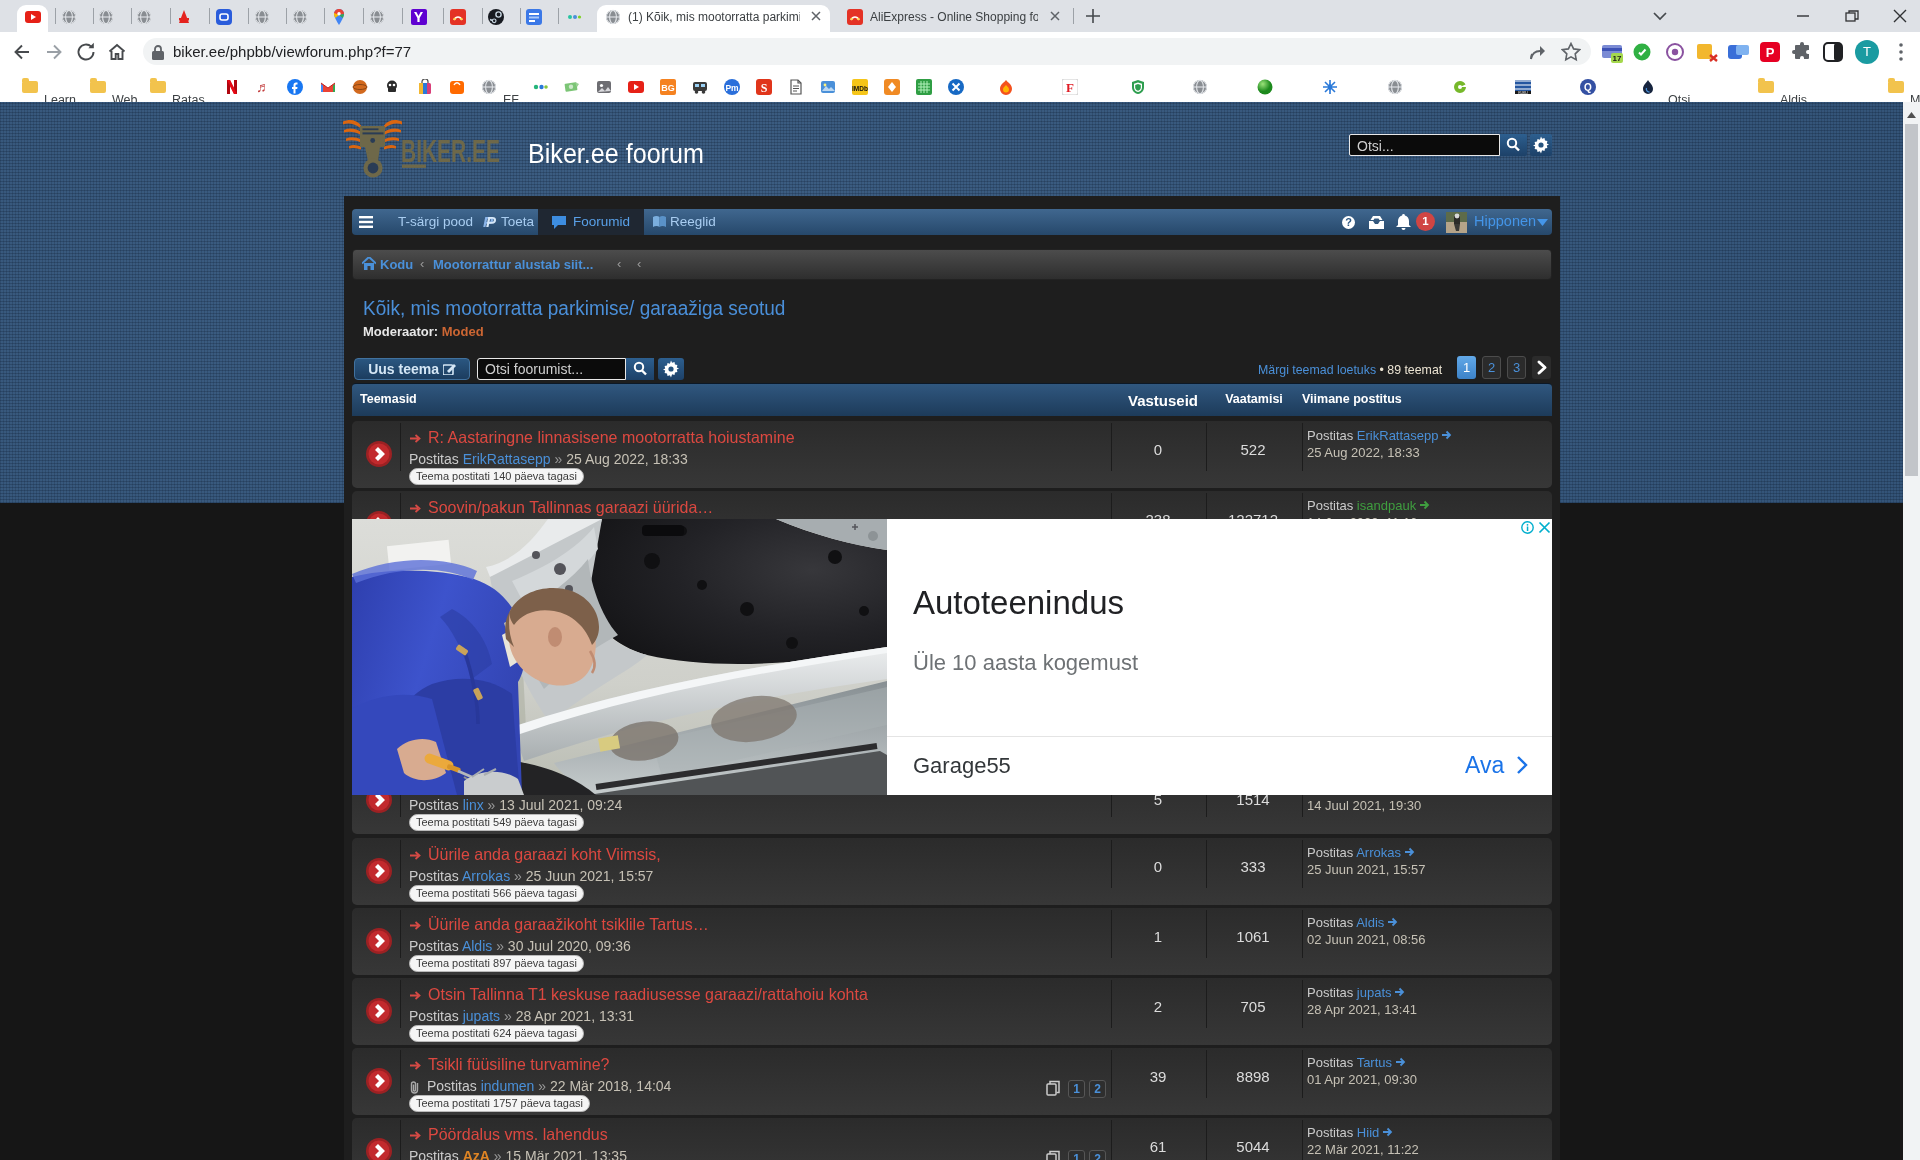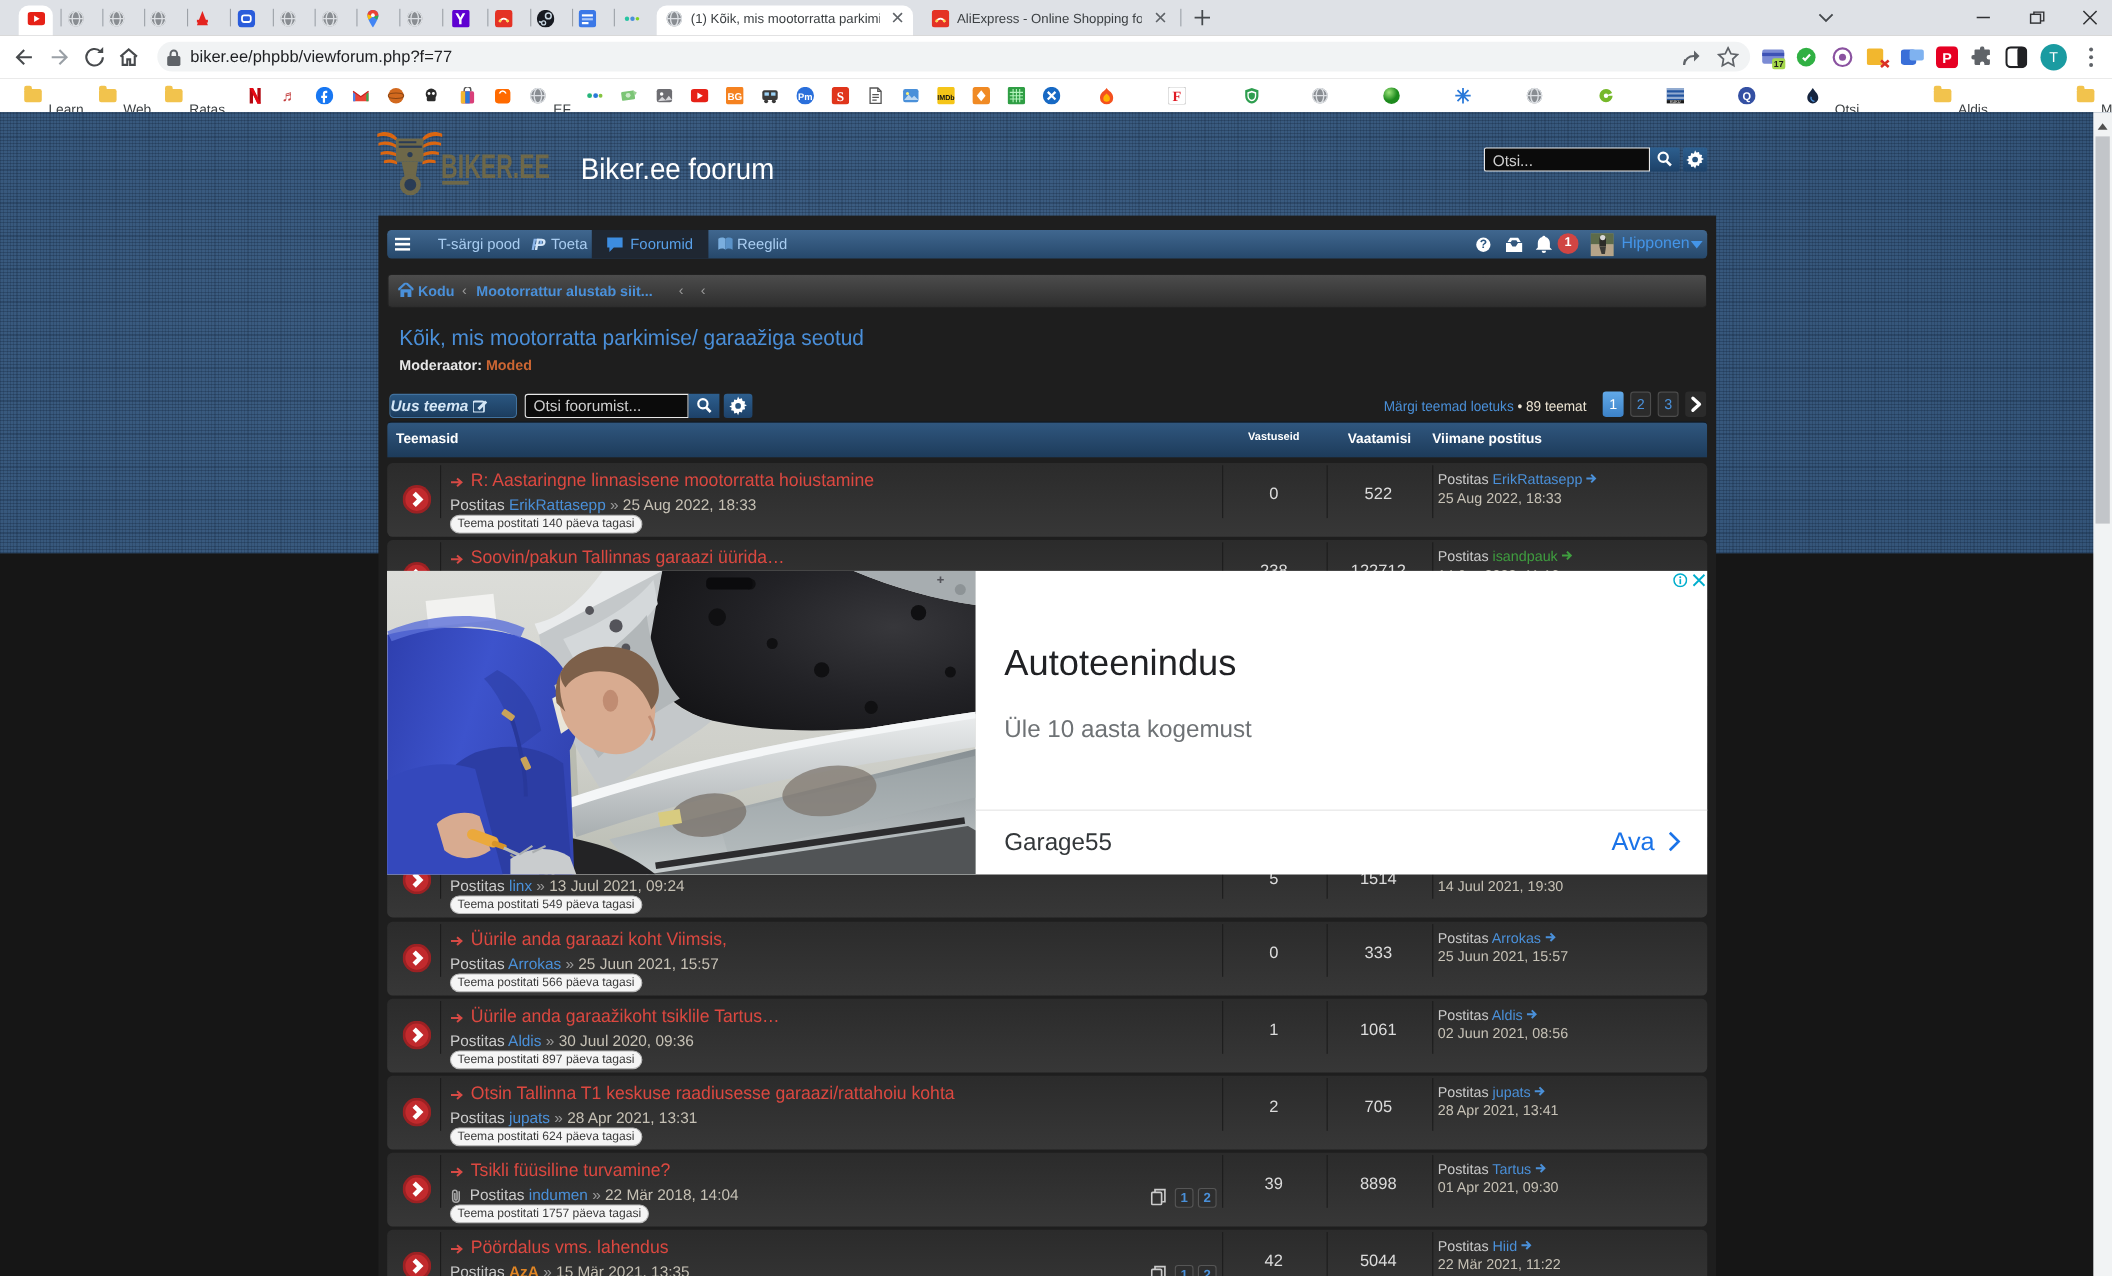--- a/index.html
+++ b/index.html
@@ -530,21 +530,21 @@
     </svg>
   <div class="a" style="left:380px;top:257px;font-size:13px;font-weight:bold;color:#4a90d9;">Kodu</div>
   <div class="a" style="left:420px;top:256px;font-size:13px;color:#999;">‹</div>
   <div class="a" style="left:433px;top:257px;font-size:13px;font-weight:bold;color:#4a90d9;">Mootorrattur alustab siit...</div>
   <div class="a" style="left:617px;top:256px;font-size:13px;color:#999;">‹</div>
   <div class="a" style="left:637px;top:256px;font-size:13px;color:#999;">‹</div>
 
   <div class="a" style="left:363px;top:297px;font-size:20px;color:#4a8fd9;transform:scale(0.95,1);transform-origin:0 0;">Kõik, mis mootorratta parkimise/ garaažiga seotud</div>
   <div class="a" style="left:363px;top:324px;font-size:13px;color:#e8e8e8;font-weight:bold;">Moderaator: <span style="color:#cc6633;">Moded</span></div>
 
-  <div class="a" style="left:354px;top:358px;width:116px;height:22px;background:linear-gradient(#2a5680,#1c3d5f);border:1px solid #41729f;border-radius:4px;box-sizing:border-box;color:#d4e6f5;font-size:14px;font-weight:bold;line-height:20px;font-style:italic;">Uus teema <svg width="13" height="12" style="vertical-align:-1px;">
+  <div class="a" style="left:354px;top:358px;width:116px;height:22px;background:linear-gradient(#2a5680,#1c3d5f);border:1px solid #41729f;border-radius:4px;box-sizing:border-box;color:#d4e6f5;font-size:14px;font-weight:bold;line-height:20px;text-align:center;">Uus teema <svg width="13" height="12" style="vertical-align:-1px;">
         <rect x="0" y="2" width="10" height="10" rx="1.5" fill="none" stroke="#d4e6f5" stroke-width="1.6"></rect>
         <path d="M4 8l7-7 2 2-7 7z" fill="#d4e6f5"></path>
       </svg></div>
   <div class="a" style="left:477px;top:358px;width:149px;height:22px;background:#0b0b0b;border:1px solid #e8e8e8;font-size:14px;color:#cfcfcf;line-height:20px;padding-left:7px;box-sizing:border-box;border-radius:3px 0 0 3px;">Otsi foorumist...</div>
   <div class="a" style="left:626px;top:358px;width:28px;height:22px;background:linear-gradient(#2d5f8f,#1d4168);">
     <svg width="28" height="22">
         <circle cx="13" cy="9" r="4.2" fill="none" stroke="#fff" stroke-width="2"></circle>
         <path d="M16 12.5l4 4" stroke="#fff" stroke-width="2.4"></path>
       </svg></div>
   <div class="a" style="left:658px;top:358px;width:26px;height:22px;background:linear-gradient(#2d5f8f,#1d4168);border-radius:3px;">
@@ -558,21 +558,21 @@
   <div class="a" style="left:1457px;top:356px;width:19px;height:23px;background:linear-gradient(#62a9e8,#3c82c8);border-radius:3px;color:#fff;font-size:13px;text-align:center;line-height:23px;">1</div>
   <div class="a" style="left:1482px;top:356px;width:19px;height:23px;background:#2b2b2b;border:1px solid #4c4c4c;border-radius:3px;box-sizing:border-box;color:#4a90d9;font-size:13px;text-align:center;line-height:21px;">2</div>
   <div class="a" style="left:1507px;top:356px;width:19px;height:23px;background:#2b2b2b;border:1px solid #4c4c4c;border-radius:3px;box-sizing:border-box;color:#4a90d9;font-size:13px;text-align:center;line-height:21px;">3</div>
   <div class="a" style="left:1532px;top:356px;width:19px;height:23px;background:#2b2b2b;border-radius:3px;">
     <svg width="19" height="23">
         <path d="M7 6l6 5.5L7 17" fill="none" stroke="#fff" stroke-width="3" stroke-linecap="round" stroke-linejoin="round"></path>
       </svg></div>
 
   <div class="a" style="left:352px;top:383px;width:1200px;height:33px;background:linear-gradient(#30577f,#1d3b5a);border-radius:4px 4px 0 0;border-top:1px solid #0c1826;box-sizing:border-box;"></div>
   <div class="a" style="left:360px;top:392px;font-size:12.5px;font-weight:bold;color:#fff;">Teemasid</div>
-  <div class="a" style="left:1128px;top:392px;width:60px;text-align:center;font-size:10px;font-weight:bold;color:#fff;">Vastuseid</div>
+  <div class="a" style="left:1128px;top:392px;width:60px;text-align:center;font-size:15px;font-weight:bold;color:#fff;">Vastuseid</div>
   <div class="a" style="left:1224px;top:392px;width:60px;text-align:center;font-size:12.5px;font-weight:bold;color:#fff;">Vaatamisi</div>
   <div class="a" style="left:1302px;top:392px;font-size:12.5px;font-weight:bold;color:#fff;">Viimane postitus</div>
 
   <div class="row" style="top:421px;">
     <svg class="rowicon" width="26" height="26">
         <circle cx="13" cy="13" r="13" fill="#9c2123"></circle>
         <circle cx="13" cy="13" r="10.5" fill="#c22a2d"></circle>
         <path d="M10.5 7.5L16 13l-5.5 5.5" stroke="#fff" stroke-width="4.2" fill="none"></path>
       </svg>
     <svg class="a" style="left:58px;top:12px;" width="13" height="11">
@@ -751,21 +751,21 @@
     <svg class="a" style="left:694px;top:32px;" width="15" height="17">
         <rect x="1" y="4" width="9" height="11" rx="1" fill="none" stroke="#ccc" stroke-width="1.5"></rect>
         <path d="M4 4V1.5h9v11h-2.5" fill="none" stroke="#ccc" stroke-width="1.5"></path>
       </svg>
     <div class="minibtn" style="left:716px;">1</div>
     <div class="minibtn" style="left:737px;">2</div>
     <div class="cdiv" style="left:48px;"></div>
       <div class="cdiv" style="left:759px;"></div>
       <div class="cdiv" style="left:854px;"></div>
       <div class="cdiv" style="left:950px;"></div>
-    <div class="num" style="left:776px;">42</div>
+    <div class="num" style="left:776px;">61</div>
       <div class="num" style="left:871px;">5044</div>
     <div class="rlast">Postitas <span class="blink">Hiid</span> <svg width="12" height="10">
           <path d="M0 5h7M4.5 1.5L8 5 4.5 8.5" stroke="#4a90d9" stroke-width="1.8" fill="none"></path>
         </svg></div>
     <div class="rdate">22 Mär 2021, 11:22</div>
   </div>
 
   <div id="ad">
     <svg width="535" height="276" viewBox="0 0 535 276" style="position:absolute;left:0;top:0;">
       <defs>

